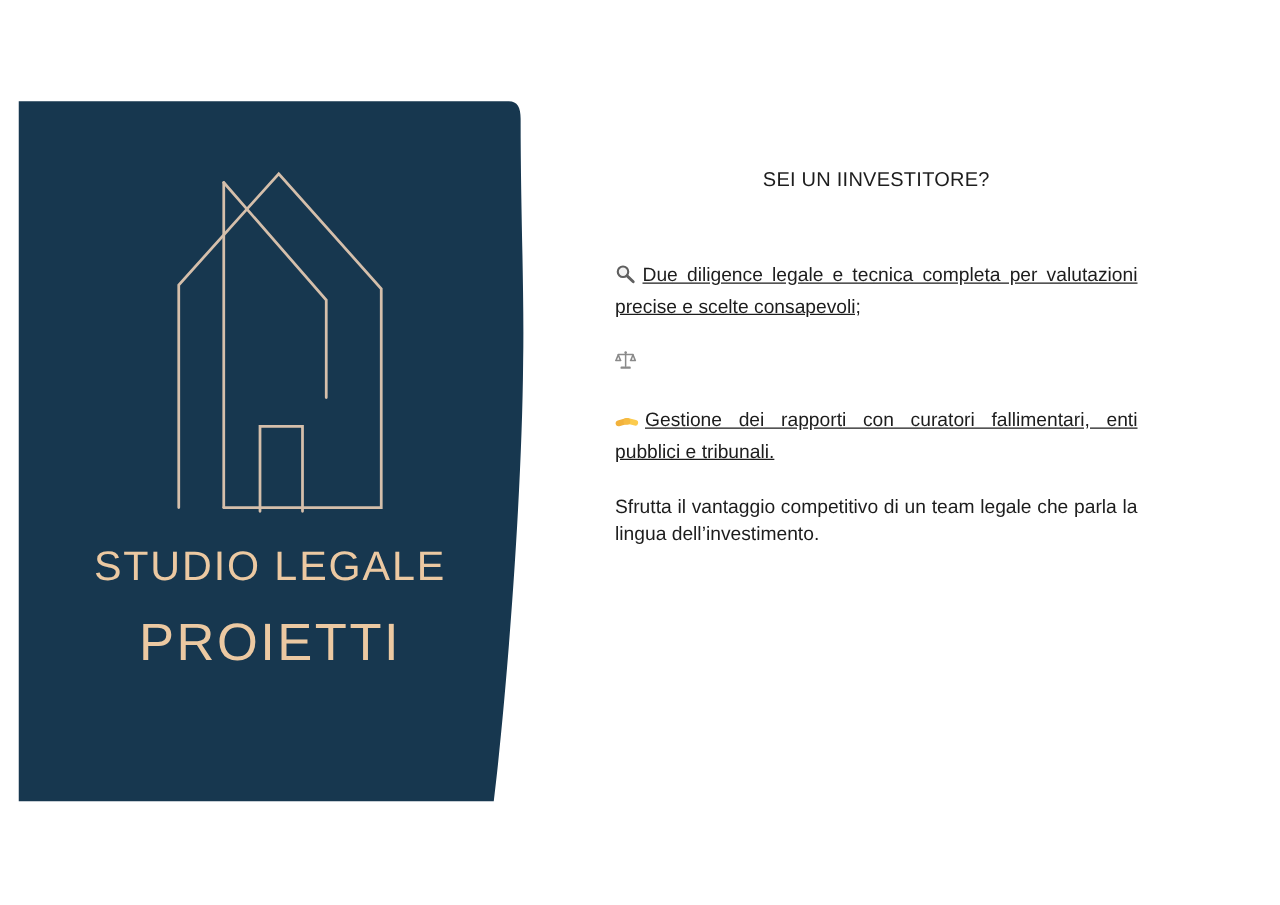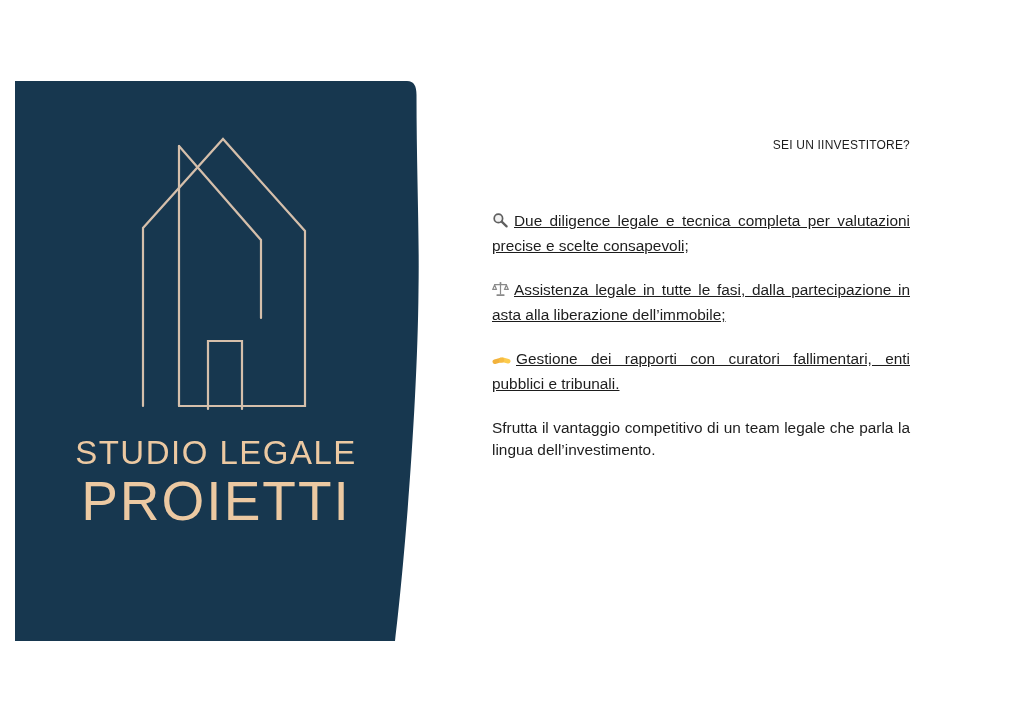--- a/index.html
+++ b/index.html
@@ -19,41 +19,41 @@
     color:#ecc9a2;
   }
   .brand-line1{
     top:431px;
     font-size:33px;
     letter-spacing:1.5px;
     font-weight:400;
     line-height:44px;
   }
   .brand-line2{
-    top:468px;
-    font-size:55px;
+    top:481px;
+    font-size:42px;
     letter-spacing:2px;
     font-weight:400;
     line-height:66px;
     text-align:center;
   }
 
   
   .content{
     position:absolute;left:492px;top:134px;width:418px;
     color:#1d1d1d;
     font-size:15.4px;
     line-height:22px;
   }
   .content h1{
     margin:0 0 54px 0;
-    font-size:12px;
+    font-size:16px;
     font-weight:400;
     letter-spacing:0.2px;
-    text-align:right;
+    text-align:center;
     line-height:22px;
     color:#1d1d1d;
   }
   .para{
     margin:0 0 20px 0;
     text-align:justify;
   }
   .bullet{
     margin:0 0 22px 0;
     text-align:justify;
@@ -113,21 +113,21 @@
         <svg width="17" height="17" viewBox="0 0 17 17">
           <g stroke="#8a8a8a" stroke-width="1.2" fill="none" stroke-linecap="round">
             <line x1="8.5" y1="2" x2="8.5" y2="13"></line>
             <line x1="2.6" y1="3.6" x2="14.4" y2="3.6"></line>
             <path d="M2.6,3.9 L0.8,8.3 M2.6,3.9 L4.4,8.3 M0.6,8.3 L4.6,8.3"></path>
             <path d="M14.4,3.9 L12.6,8.3 M14.4,3.9 L16.2,8.3 M12.4,8.3 L16.4,8.3"></path>
           </g>
           <circle cx="8.5" cy="1.9" r="1" fill="#8a8a8a"></circle>
           <rect x="4.4" y="13.2" width="8.2" height="1.8" rx="0.7" fill="#8a8a8a"></rect>
         </svg>
-      </span><span>Assistenza legale in tutte le fasi, dalla partecipazione in asta alla liberazione dell’immobile;</span>
+      </span>
     </p>
 
 
     <p class="bullet">
       <span class="ico">
         <svg width="19" height="14" viewBox="0 0 19 14">
           <rect x="0.4" y="5.6" width="10.4" height="4.6" rx="2.3" transform="rotate(-16 5.6 7.9)" fill="#f2b23c"></rect>
           <rect x="8.2" y="5.2" width="10.4" height="4.6" rx="2.3" transform="rotate(14 13.4 7.5)" fill="#fccb4d"></rect>
           <rect x="6.9" y="4.4" width="5.2" height="5.4" rx="2" fill="#f6bb42"></rect>
         </svg>

